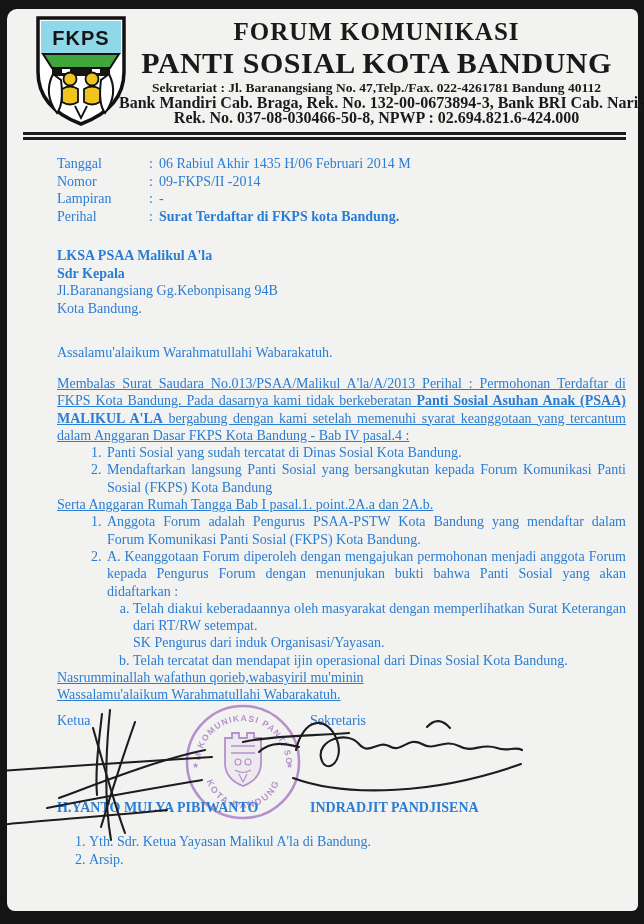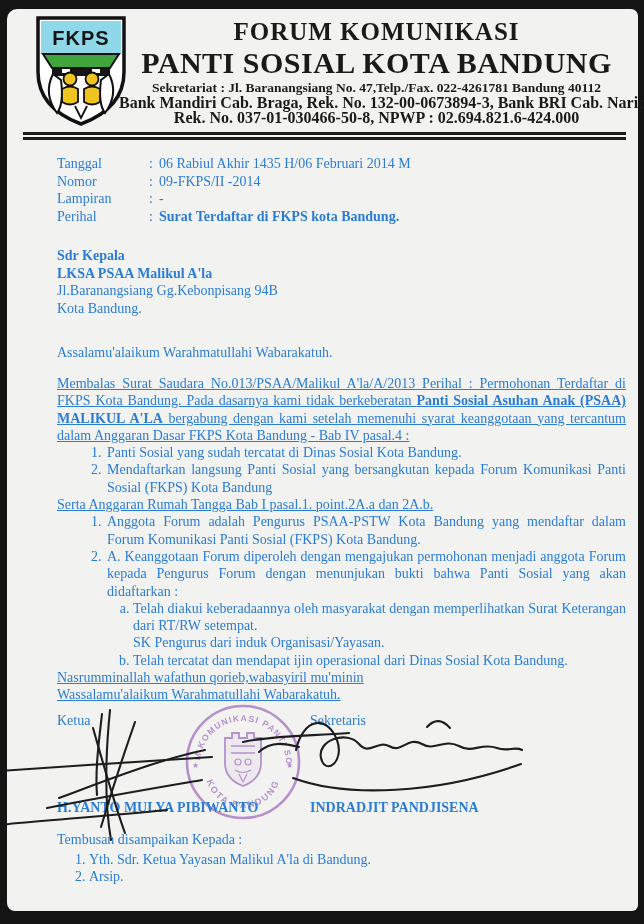--- a/index.html
+++ b/index.html
@@ -60,21 +60,21 @@
     <path d="M31,75 q8,-5 16,0 v13 q-8,5 -16,0 Z" fill="#f0c41e" stroke="#111" stroke-width="1.8"></path>
     <path d="M53,75 q8,-5 16,0 v13 q-8,5 -16,0 Z" fill="#f0c41e" stroke="#111" stroke-width="1.8"></path>
     <path d="M44,92 L50,104 L56,92" fill="#ffffff" stroke="#111" stroke-width="1.8"></path>
   </svg>
 
   <div class="lh-text">
     <div class="lh-t1">FORUM KOMUNIKASI</div>
     <div class="lh-t2">PANTI SOSIAL KOTA BANDUNG</div>
     <div class="lh-sek">Sekretariat :  Jl. Baranangsiang  No. 47,Telp./Fax. 022-4261781 Bandung  40112</div>
     <div class="lh-bank">Bank Mandiri Cab. Braga, Rek. No. 132-00-0673894-3,   Bank BRI Cab. Naripan</div>
-    <div class="lh-bank">Rek. No. 037-01-030466-50-8,  NPWP : 02.694.821.6-424.000</div>
+    <div class="lh-bank">Rek. No. 037-08-030466-50-8,  NPWP : 02.694.821.6-424.000</div>
   </div>
   <div class="rule"></div>
 
   <div class="meta">
     <div class="meta-row">
       <span class="meta-label">Tanggal</span>
       <span class="meta-colon">:</span>
       <span>06 Rabiul Akhir 1435 H/06 Februari 2014 M</span>
     </div>
     <div class="meta-row">
@@ -88,22 +88,22 @@
       <span>-</span>
     </div>
     <div class="meta-row">
       <span class="meta-label">Perihal</span>
       <span class="meta-colon">:</span>
       <span class="bold">Surat Terdaftar di FKPS kota Bandung.</span>
     </div>
   </div>
 
   <div class="addr">
+    <div class="bold">LKSA PSAA Malikul A'la</div>
     <div class="bold">Sdr  Kepala</div>
-    <div class="bold">LKSA PSAA Malikul A'la</div>
     <div>Jl.Baranangsiang Gg.Kebonpisang 94B</div>
     <div>Kota Bandung.</div>
   </div>
 
   <div class="greet">Assalamu'alaikum Warahmatullahi Wabarakatuh.</div>
 
   <div class="body-block">
     <p><span>Membalas Surat Saudara No.013/PSAA/Malikul A'la/A/2013 Perihal : Permohonan Terdaftar di FKPS Kota Bandung. Pada dasarnya kami tidak berkeberatan </span><span class="bold">Panti Sosial Asuhan Anak (PSAA) MALIKUL A'LA</span><span> bergabung dengan kami setelah memenuhi syarat keanggotaan yang tercantum dalam Anggaran Dasar FKPS Kota Bandung - Bab IV pasal.4 :</span></p>
     <ol class="l1">
       <li><span>Panti Sosial yang sudah tercatat di Dinas Sosial Kota Bandung.</span></li>
@@ -166,20 +166,19 @@
     <g stroke="#1d1d1f" stroke-width="2.1" fill="none" stroke-linecap="round">
       <path d="M236,42 C268,35 308,36 342,33"></path>
       <path d="M252,52 C265,40 280,44 292,47"></path>
       <path d="M289,50 C296,18 320,14 330,40 C338,62 318,76 314,58 C310,40 340,30 352,44 C362,56 370,40 382,46 C395,54 400,36 415,44 C428,52 436,38 452,46 C466,54 474,42 490,48 C500,52 508,46 515,50"></path>
       <path d="M286,78 C340,98 430,94 514,64"></path>
       <path d="M420,27 C428,18 436,20 443,28"></path>
     </g>
   </svg>
 
   <div class="tembusan">
-    <div>Tembusan disampaikan Kepada :</div>
     <ol>
       <li><span>Yth. Sdr. Ketua Yayasan Malikul A'la di Bandung.</span></li>
       <li><span>Arsip.</span></li>
     </ol>
   </div>
 
 </div>
 
 </body></html>

